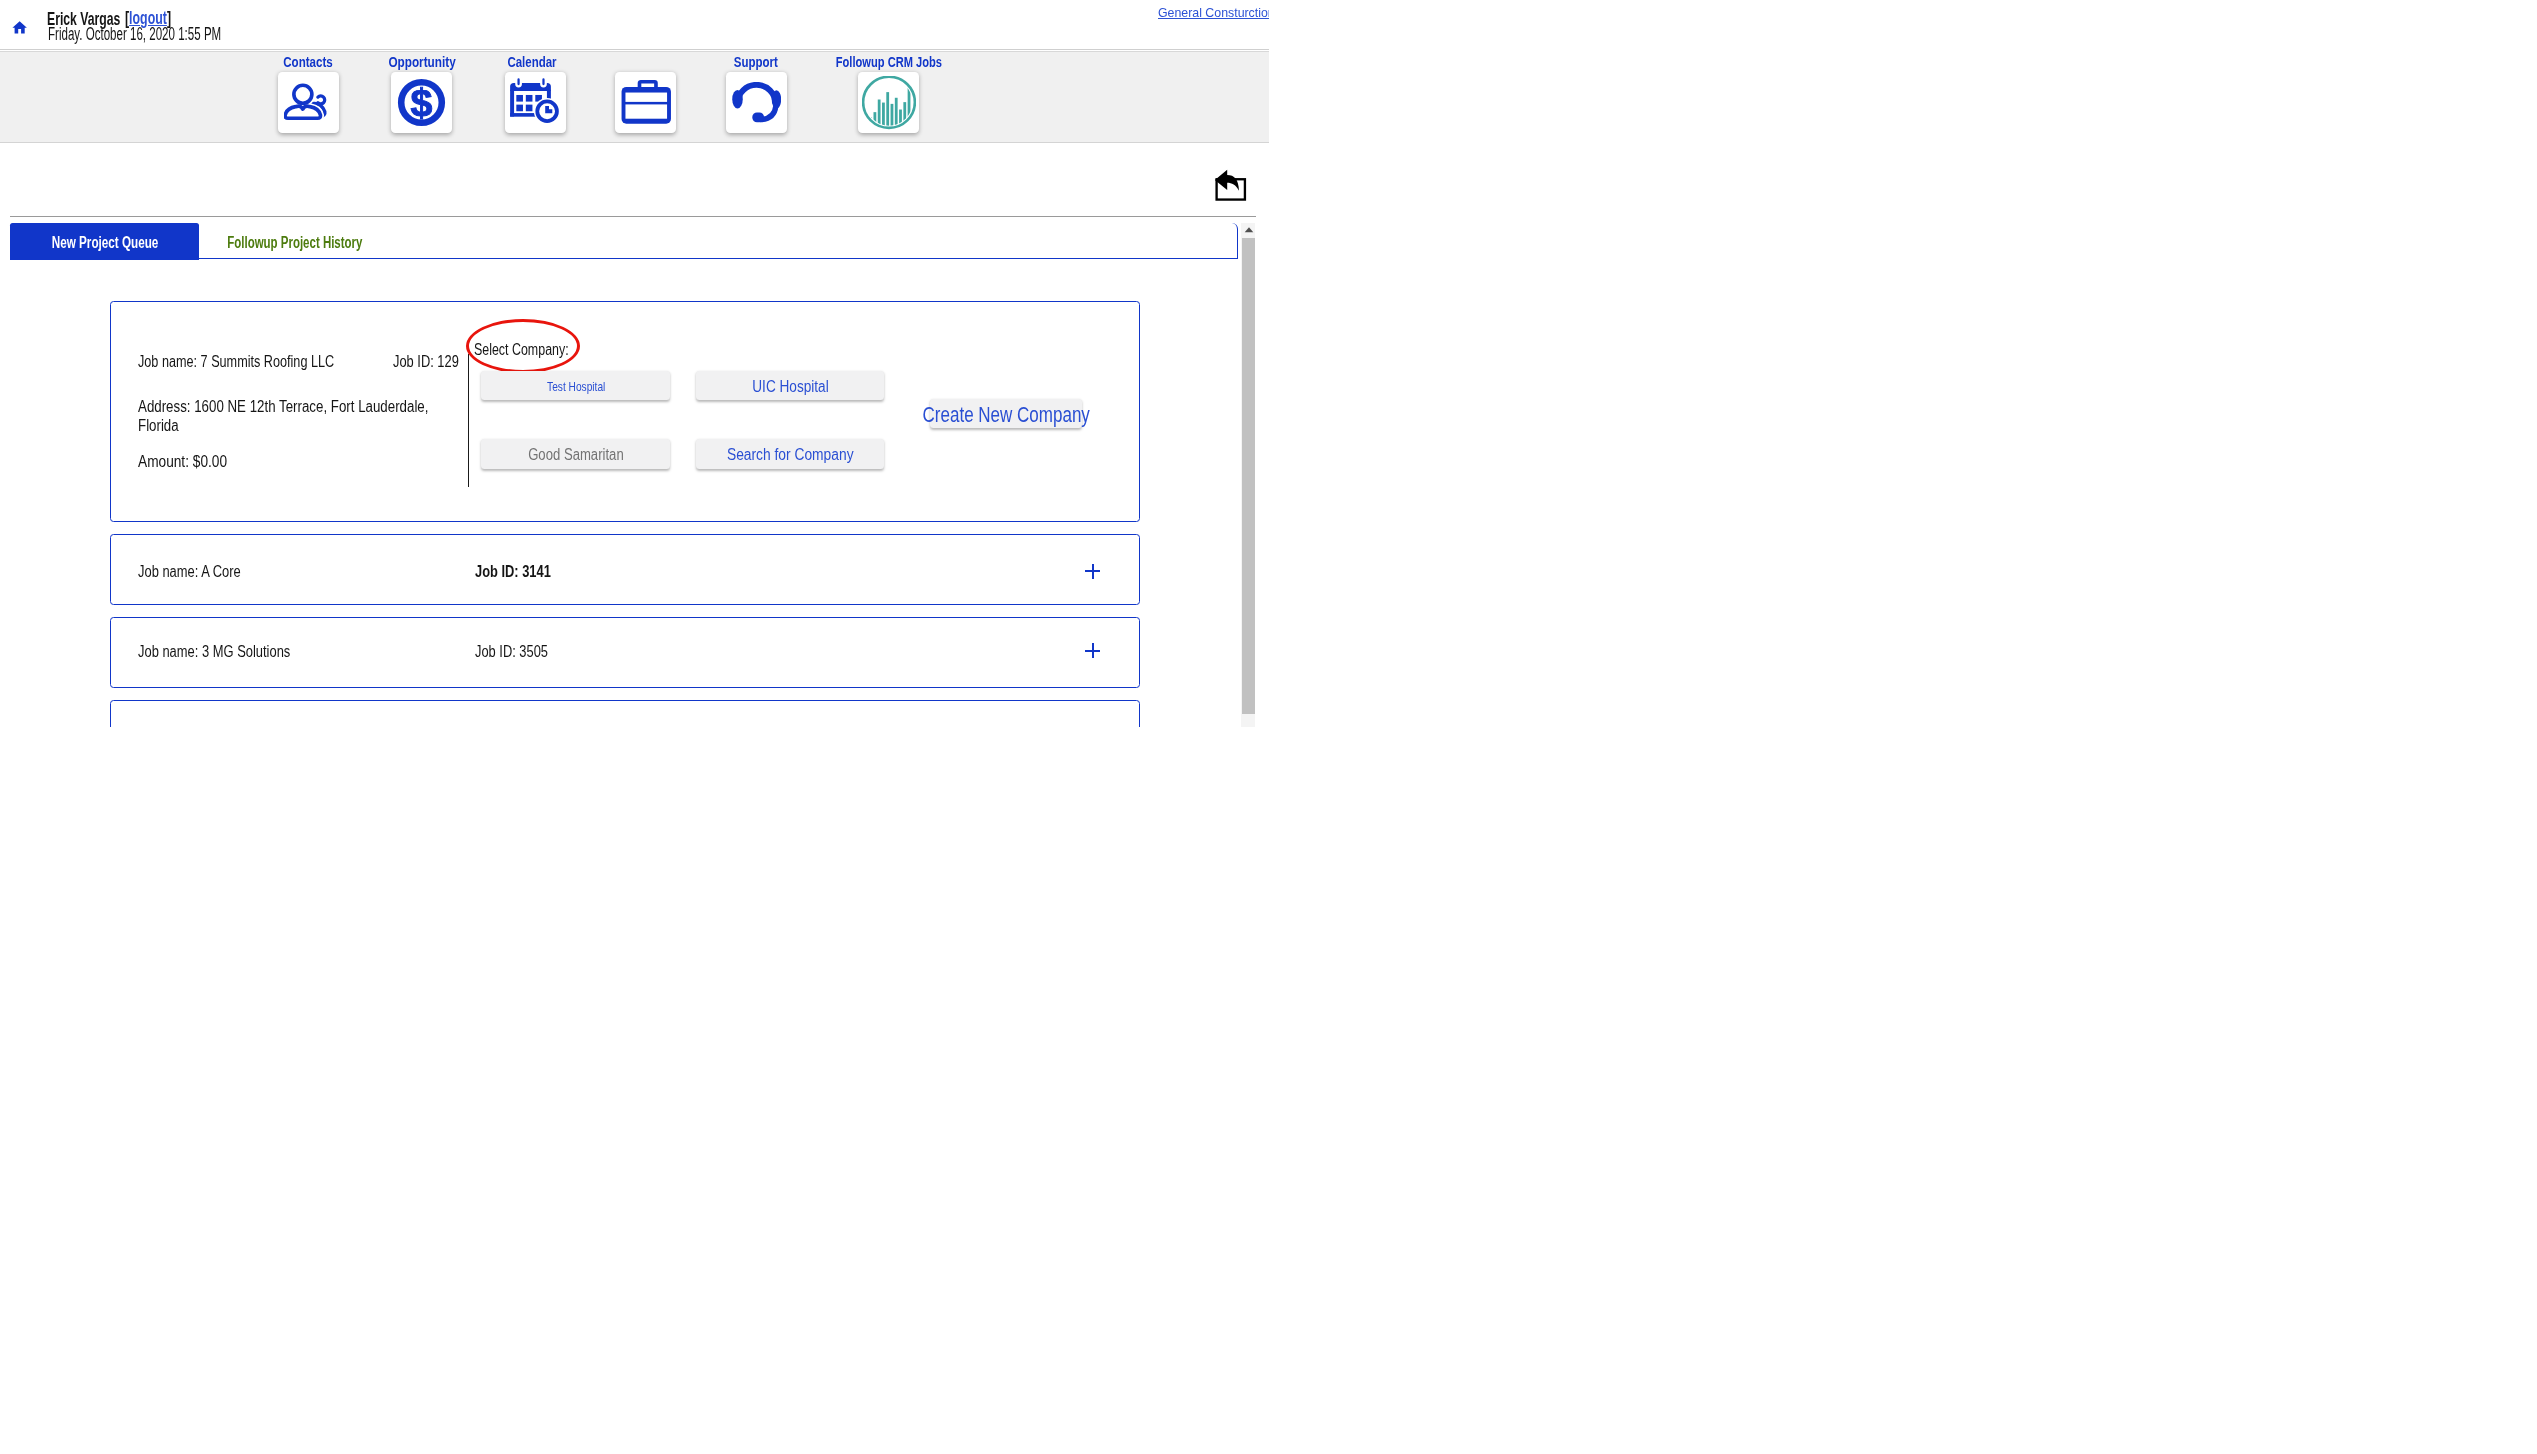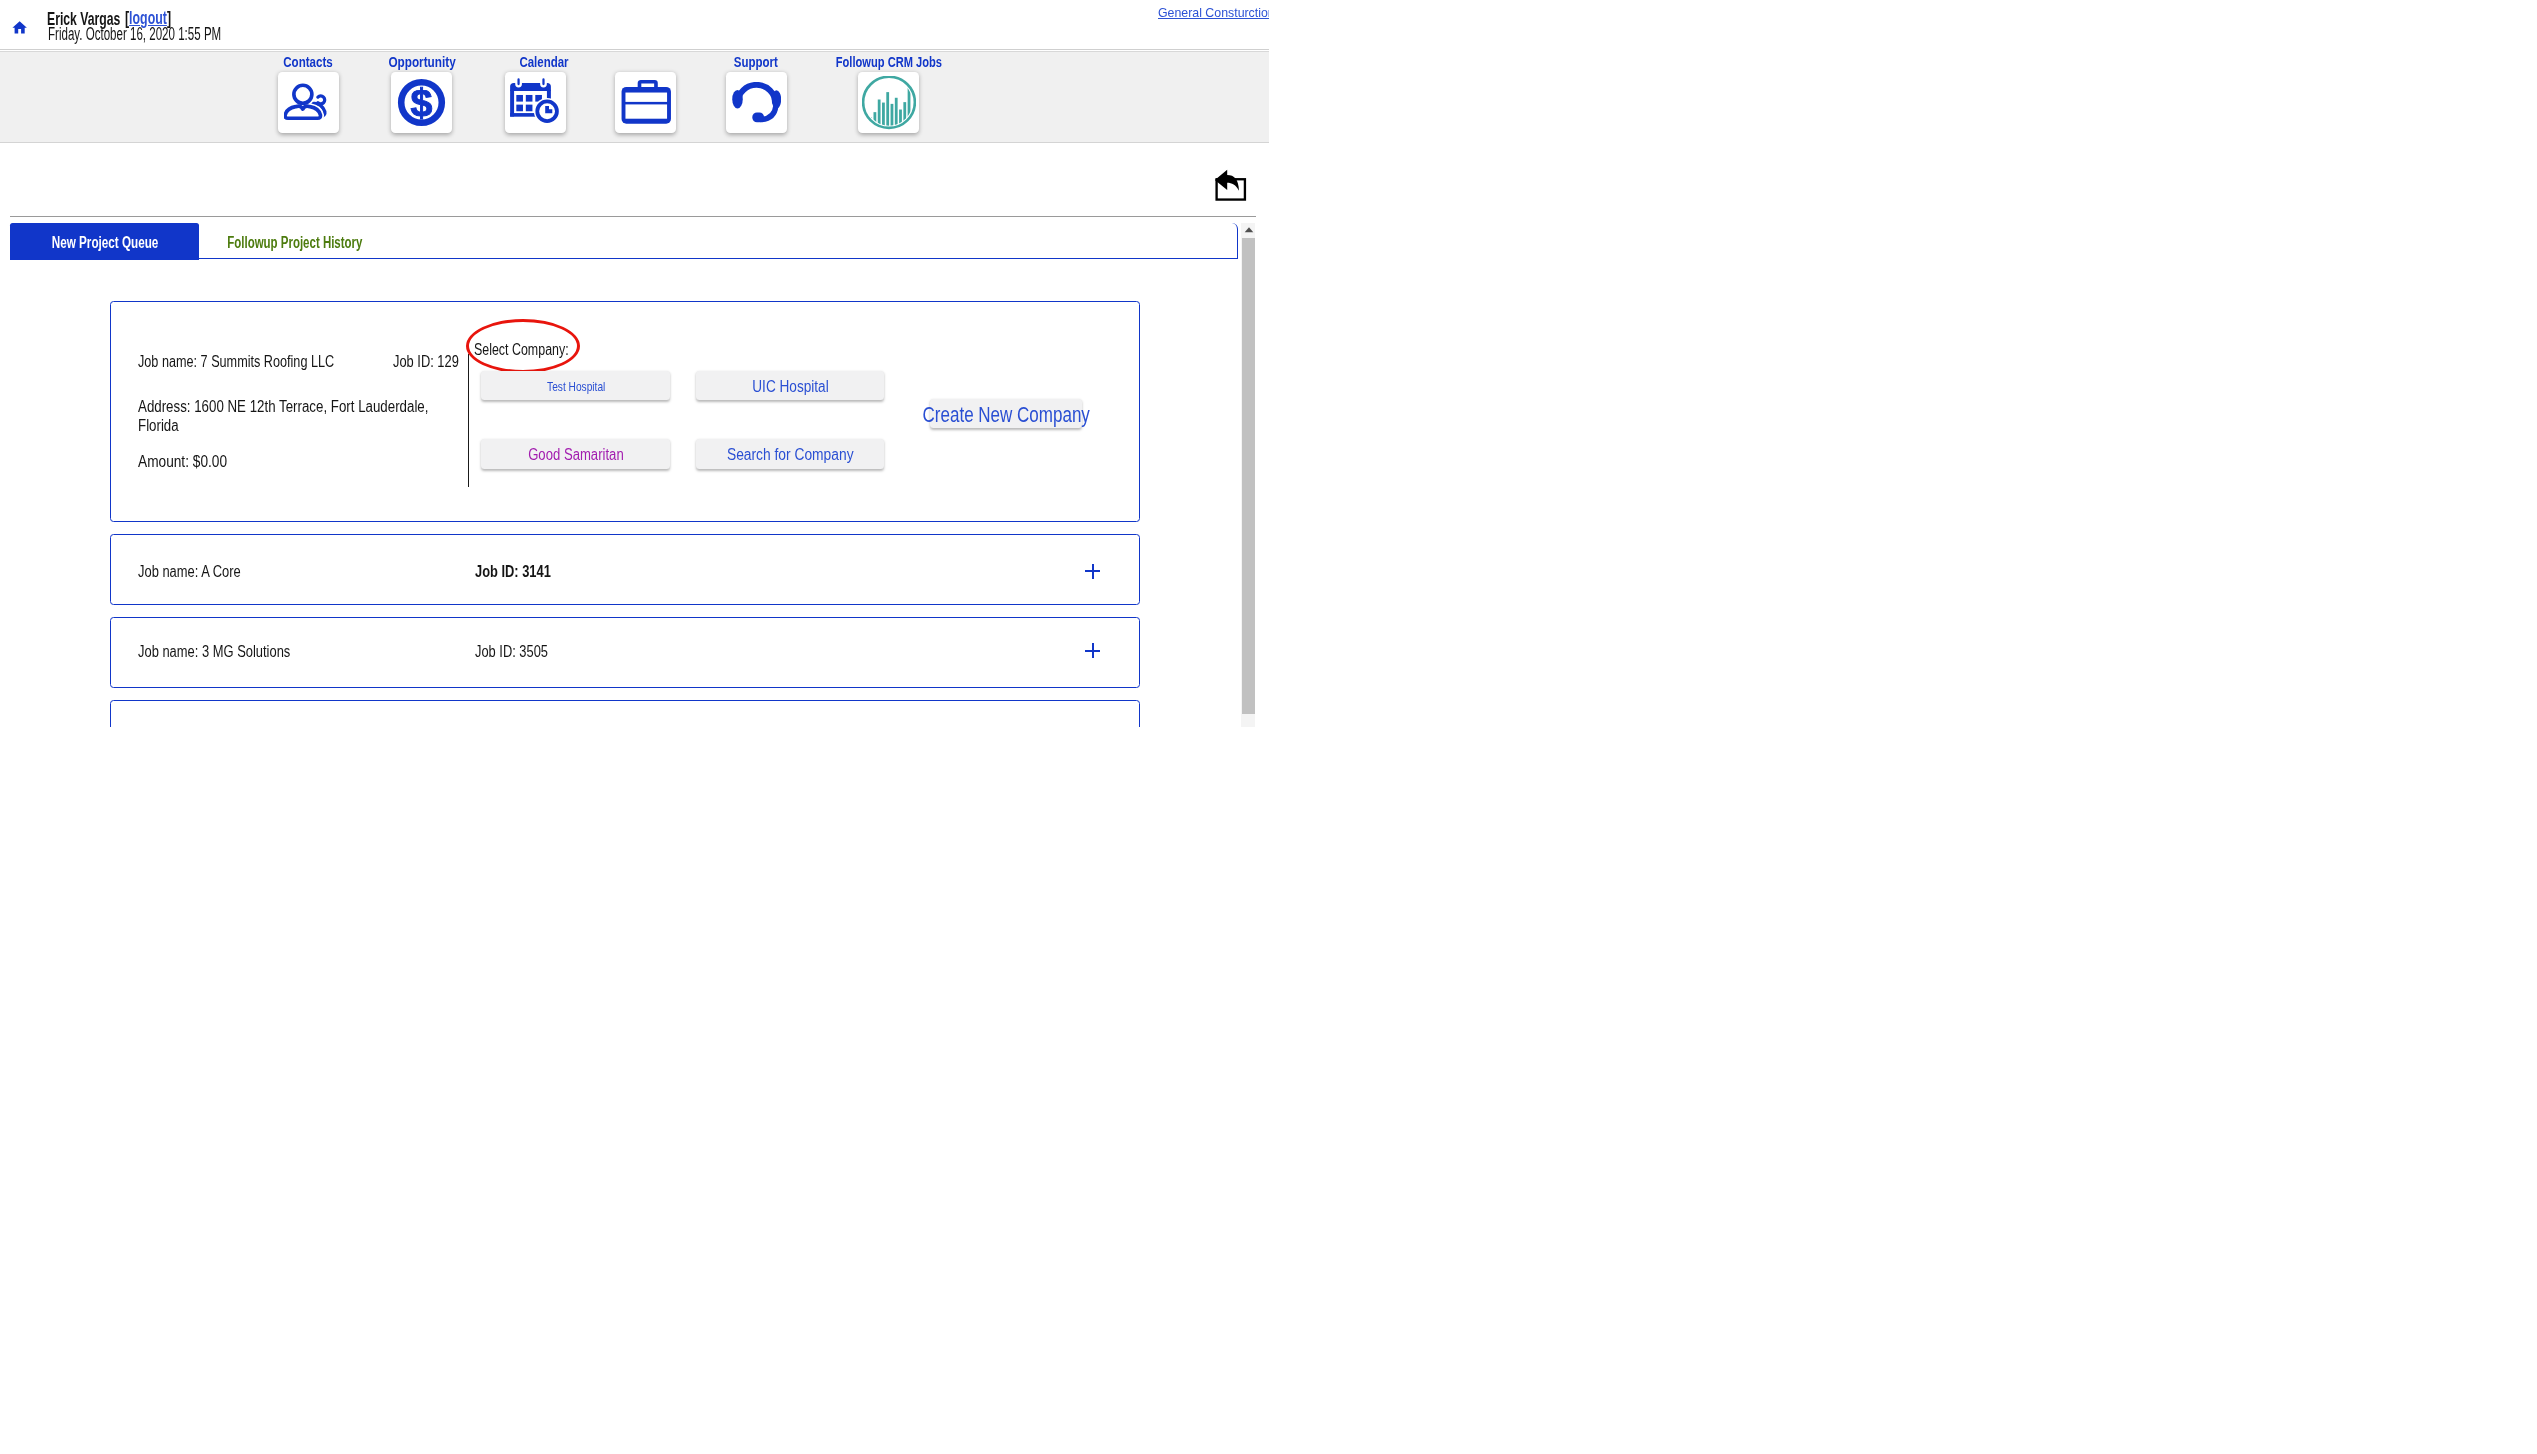--- a/index.html
+++ b/index.html
@@ -12,21 +12,21 @@
 <svg style="position:absolute;left:11.3px;top:18.6px" width="17.3" height="17.3" viewBox="0 0 24 24">
     <path fill="#1136c9" d="M10 20v-6h4v6h5v-8h3L12 3 2 12h3v8z"></path>
   </svg>
 <div class="t" style="left:47px;top:8.9px;font-size:19px;line-height:19px;color:#151515;font-weight:bold;"><span style="display:inline-block;transform-origin:0 0;transform:scaleX(0.6434);">Erick Vargas</span></div>
 <div class="t" style="left:125px;top:9px;font-size:18px;line-height:18px;color:#151515;font-weight:bold;"><span style="display:inline-block;transform-origin:0 0;transform:scaleX(0.687);">[<span style="color:#2d52d5;text-decoration:underline">logout</span>]</span></div>
 <div class="t" style="left:48px;top:25px;font-size:18px;line-height:18px;color:#151515;font-weight:normal;"><span style="display:inline-block;transform-origin:0 0;transform:scaleX(0.642);">Friday. October 16, 2020 1:55 PM</span></div>
 <div class="t" style="left:1158px;top:5.5px;font-size:13px;line-height:13px;color:#2d52d5;font-weight:normal;"><span style="display:inline-block;transform-origin:0 0;transform:scaleX(0.95);text-decoration:underline">General Consturction</span></div>
 <div style="position:absolute;left:0;top:51px;width:1269px;height:92px;background:#f0f0f0;border-top:0.9px solid #d8d8d8;border-bottom:0.9px solid #d4d4d4;box-sizing:border-box"></div>
 <div class="t" style="left:48px;top:55px;width:520px;text-align:center;font-size:14px;line-height:14px;color:#1136c9;font-weight:bold;"><span style="display:inline-block;transform-origin:50% 0;transform:scaleX(0.825)">Contacts</span></div>
 <div class="t" style="left:162px;top:55px;width:520px;text-align:center;font-size:14px;line-height:14px;color:#1136c9;font-weight:bold;"><span style="display:inline-block;transform-origin:50% 0;transform:scaleX(0.84)">Opportunity</span></div>
-<div class="t" style="left:284px;top:55px;width:520px;text-align:center;font-size:14px;line-height:14px;color:#1136c9;font-weight:bold;"><span style="display:inline-block;transform-origin:50% 0;transform:scaleX(0.82)">Calendar</span></div>
+<div class="t" style="left:272px;top:55px;width:520px;text-align:center;font-size:14px;line-height:14px;color:#1136c9;font-weight:bold;"><span style="display:inline-block;transform-origin:50% 0;transform:scaleX(0.82)">Calendar</span></div>
 <div class="t" style="left:385px;top:55px;width:520px;text-align:center;font-size:14px;line-height:14px;color:#1136c9;font-weight:bold;margin-top:44px;"><span style="display:inline-block;transform-origin:50% 0;transform:scaleX(0.81)">ToolBox</span></div>
 <div class="t" style="left:496px;top:55px;width:520px;text-align:center;font-size:14px;line-height:14px;color:#1136c9;font-weight:bold;"><span style="display:inline-block;transform-origin:50% 0;transform:scaleX(0.82)">Support</span></div>
 <div class="t" style="left:629px;top:55px;width:520px;text-align:center;font-size:14px;line-height:14px;color:#1136c9;font-weight:bold;"><span style="display:inline-block;transform-origin:50% 0;transform:scaleX(0.794)">Followup CRM Jobs</span></div>
 <div class="card" style="left:278px;top:72px;position:absolute">
     <svg width="49" height="45" viewBox="0 0 56 52">
       <g fill="none" stroke="#1136c9" stroke-linecap="round" stroke-linejoin="round">
         <path stroke-width="3.8" d="M38.85 19.75 A4.6 4.6 0 1 1 38.85 26.25"></path>
         <path stroke-width="4" d="M30.7 27.5 Q42.5 25 46.8 36.5 Q47.8 41.3 41.5 42.3 L36.8 42.6"></path>
       </g>
       <g fill="none" stroke="#ffffff" stroke-width="8.2" stroke-linecap="round" stroke-linejoin="round">
@@ -125,21 +125,21 @@
 <div class="t" style="left:138px;top:417px;font-size:17.3px;line-height:17.3px;color:#151515;font-weight:normal;"><span style="display:inline-block;transform-origin:0 0;transform:scaleX(0.77);">Florida</span></div>
 <div class="t" style="left:138px;top:453px;font-size:17.3px;line-height:17.3px;color:#151515;font-weight:normal;"><span style="display:inline-block;transform-origin:0 0;transform:scaleX(0.792);">Amount: $0.00</span></div>
 <div class="t" style="left:474px;top:341px;font-size:17.3px;line-height:17.3px;color:#151515;font-weight:normal;"><span style="display:inline-block;transform-origin:0 0;transform:scaleX(0.719);">Select Company:</span></div>
 <div style="position:absolute;left:468px;top:354px;width:1px;height:133px;background:#1a1a1a"></div>
 <div style="position:absolute;left:466px;top:319px;width:114px;height:54px;border:3.9px solid #e8150d;border-radius:50%;box-sizing:border-box"></div>
 <div class="btn" style="left:481px;top:371px;width:189px;height:29px"></div>
 <div class="t" style="left:316px;top:378px;width:520px;text-align:center;font-size:13px;line-height:17.3px;color:#2a4fd3;font-weight:normal;"><span style="display:inline-block;transform-origin:50% 0;transform:scaleX(0.782)">Test Hospital</span></div>
 <div class="btn" style="left:696px;top:371px;width:188px;height:29px"></div>
 <div class="t" style="left:530px;top:378px;width:520px;text-align:center;font-size:17.3px;line-height:17.3px;color:#2a4fd3;font-weight:normal;"><span style="display:inline-block;transform-origin:50% 0;transform:scaleX(0.788)">UIC Hospital</span></div>
 <div class="btn" style="left:481px;top:439px;width:189px;height:30px"></div>
-<div class="t" style="left:316px;top:446px;width:520px;text-align:center;font-size:17.3px;line-height:17.3px;color:#a21caf;font-weight:normal;"><span style="display:inline-block;transform-origin:50% 0;transform:scaleX(0.759)">Good Samaritan</span></div>
+<div class="t" style="left:316px;top:446px;width:520px;text-align:center;font-size:17.3px;line-height:17.3px;color:#737373;font-weight:normal;"><span style="display:inline-block;transform-origin:50% 0;transform:scaleX(0.759)">Good Samaritan</span></div>
 <div class="btn" style="left:696px;top:439px;width:188px;height:30px"></div>
 <div class="t" style="left:530px;top:446px;width:520px;text-align:center;font-size:17.3px;line-height:17.3px;color:#2a4fd3;font-weight:normal;"><span style="display:inline-block;transform-origin:50% 0;transform:scaleX(0.799)">Search for Company</span></div>
 <div class="btn" style="left:930px;top:399px;width:152px;height:29px"></div>
 <div class="t" style="left:746px;top:406px;width:520px;text-align:center;font-size:22px;line-height:17.3px;color:#2a4fd3;font-weight:normal;"><span style="display:inline-block;transform-origin:50% 0;transform:scaleX(0.773)">Create New Company</span></div>
 <div class="box" style="top:534px;height:71px"></div>
 <div class="t" style="left:138px;top:563px;font-size:17.3px;line-height:17.3px;color:#151515;font-weight:normal;"><span style="display:inline-block;transform-origin:0 0;transform:scaleX(0.748);">Job name: A Core</span></div>
 <div class="t" style="left:475px;top:563px;font-size:17.3px;line-height:17.3px;color:#151515;font-weight:bold;"><span style="display:inline-block;transform-origin:0 0;transform:scaleX(0.745);">Job ID: 3141</span></div>
 <div style="position:absolute;left:1092px;top:564px;width:2.2px;height:15px;background:#1136c9"></div>
 <div style="position:absolute;left:1085px;top:570px;width:15px;height:2.2px;background:#1136c9"></div>
 <div class="box" style="top:617px;height:71px"></div>

